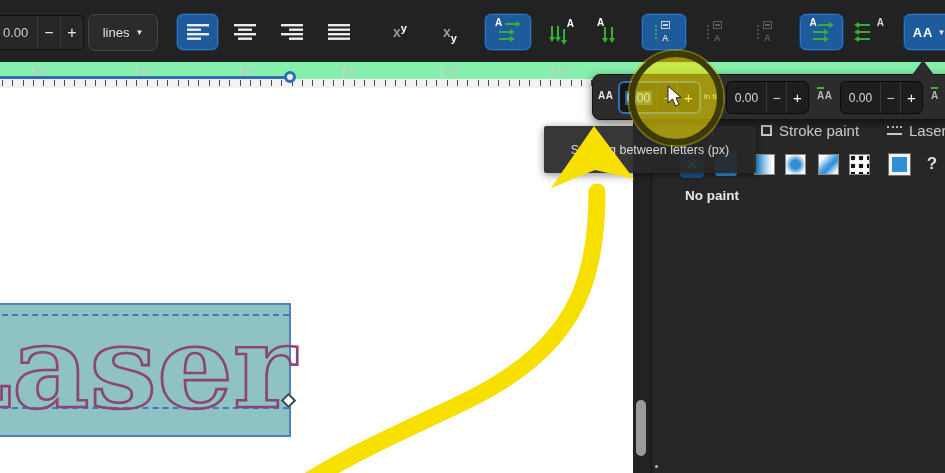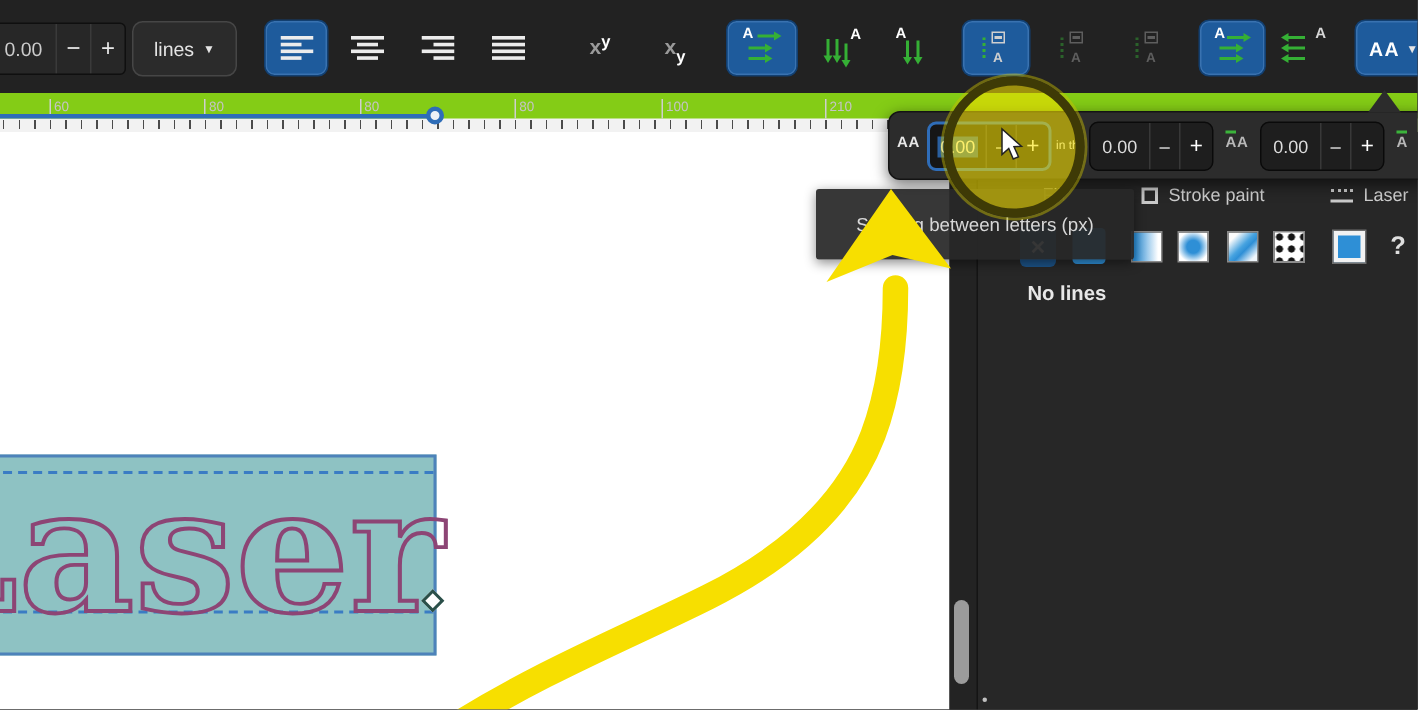--- a/index.html
+++ b/index.html
@@ -35,21 +35,21 @@
   .glyph-box { position:absolute; width:9px; height:8px; border:1.5px solid #cfcfcf; }
   .glyph-box::after { content:''; position:absolute; left:1px; right:1px; top:2px; height:1.5px; background:#cfcfcf; }
   .glyph-a2 { position:absolute; font-size:9px; font-weight:bold; color:#cfcfcf; line-height:1; }
   .gdots { position:absolute; width:2px; height:14px; background-image:repeating-linear-gradient(#35b035 0 2px, transparent 2px 4px); }
   .disabled .glyph-box { border-color:#5e5e5e; } .disabled .glyph-box::after { background:#5e5e5e; }
   .disabled .glyph-a2 { color:#5e5e5e; } .disabled .gdots { opacity:.45; }
   #aa-btn { left:903px; top:13px; width:52px; gap:4px; }
   #aa-btn .aalbl { color:#fff; font-weight:bold; font-size:13px; letter-spacing:1px; }
 
   
-  #ruler { position:absolute; left:0; top:62px; width:945px; height:26px; background:#84cc16; z-index:10; }
+  #ruler { position:absolute; left:0; top:62px; width:945px; height:26px; background:#86efac; z-index:10; }
   #ruler-strip { position:absolute; left:0; top:17px; width:945px; height:9px; background-color:#f2f2f2;
     background-image:repeating-linear-gradient(90deg,#4a4a4a 0 1px, transparent 1px 10.34px);
     background-size:100% 6px; background-repeat:no-repeat; background-position:2px 1px; }
   .ruler-major { position:absolute; top:4px; width:1px; height:13px; background:#cfcfcf; }
   .ruler-num { position:absolute; top:0px; left:3px; font-size:9px; color:#c4c4c4; white-space:nowrap; }
   #ruler-sel-line { position:absolute; left:0; top:14px; height:3px; background:#2e6db8; }
   #ruler-sel-dot { position:absolute; top:9px; width:12px; height:12px; border:3px solid #2e6db8; border-radius:50%; background:#eef2f6; }
 
   
   #canvas { position:absolute; left:0; top:88px; width:633px; height:385px; background:#ffffff; overflow:hidden; }
@@ -57,21 +57,21 @@
   .sel-dash { position:absolute; left:0; right:0; border-top:2px dashed #3a7cc4; }
   #sel-dash-top { top:9px; } #sel-dash-bottom { top:102px; }
   #sel-handle { position:absolute; left:283px; top:307px; width:11px; height:11px; background:#fdfdfd; border:2px solid #2a4f49; transform:rotate(45deg); }
   #laser-svg { position:absolute; left:-80px; top:202px; width:400px; height:150px; }
   #laser-svg text { font-family:"DejaVu Serif",serif; font-weight:bold; font-size:115px; fill:none; stroke:#8d4575; stroke-width:2.6px; }
 
   
   #gutter { position:absolute; left:633px; top:88px; width:18px; height:385px; background:#232323; }
   #vthumb { position:absolute; left:3px; top:312px; width:10px; height:56px; background:#9b9b9b; border-radius:5px; }
   #panel { position:absolute; left:651px; top:88px; width:294px; height:385px; background:#272727; border-left:1px solid #141414; overflow:hidden; }
-  .ptab { position:absolute; top:30px; height:24px; display:flex; align-items:center; gap:7px; color:#cdcdcd; font-size:12px; }
+  .ptab { position:absolute; top:30px; height:24px; display:flex; align-items:center; gap:7px; color:#cdcdcd; font-size:15px; }
   #tab-fill { left:43px; } #tab-stroke-paint { left:109px; } #tab-stroke { left:235px; }
   .sq-icon { width:11px; height:11px; border:2px solid #c9c9c9; }
   .dash-icon { width:15px; height:9px; border-top:2px dotted #c9c9c9; border-bottom:2px solid #c9c9c9; }
   .paint-btn { position:absolute; top:62px; width:24px; height:28px; display:flex; align-items:center; justify-content:center; }
   #pb-none { left:28px; background:#1c5286; border-radius:4px; color:#e8e8e8; font-size:13px; font-weight:bold; }
   #pb-flat { left:62px; } #pb-flat .chip { width:22px; height:24px; background:#2e8fd6; border-radius:3px; }
   .chip21 { width:21px; height:21px; border:1px solid #8a8a8a; }
   #pb-linear { left:100px; } #pb-linear .chip21 { background:linear-gradient(90deg,#2e8fd6 10%,#ffffff 90%); }
   #pb-radial { left:131px; } #pb-radial .chip21 { background:radial-gradient(circle,#2e8fd6 0 32%,#ffffff 78%); }
   #pb-mesh { left:164px; } #pb-mesh .chip21 { background:linear-gradient(135deg,#fbfbfb 18%,#47a3e0 48%,#2e8fd6 60%,#eef5fb 88%); }
@@ -308,21 +308,21 @@
     <div class="paint-btn" id="pb-pattern">
         <span class="chip21"></span>
       </div>
     <div class="paint-btn" id="pb-swatch">
         <span class="chip21"></span>
       </div>
     <div class="paint-btn" id="pb-unknown">
       <span>?</span>
     </div>
 
-    <div id="no-paint">No lines</div>
+    <div id="no-paint">No paint</div>
     <div id="panel-dot"></div>
   </div>
 
   <div id="popover-caret"></div>
   <div id="popover">
     <span class="pop-label" style="left:5px;">AA</span>
 
     <div class="pspin focused" style="left:25px;">
       <span class="v">
           <span class="sel">0.00</span>

